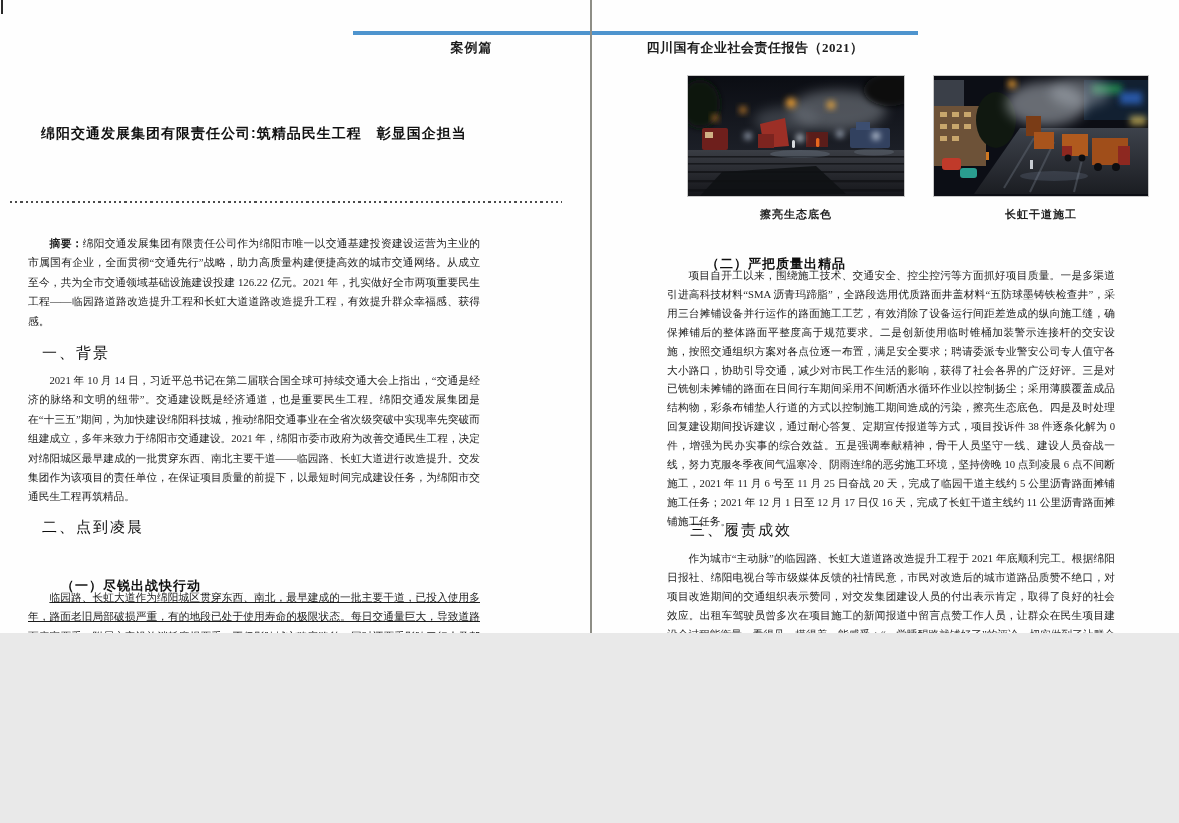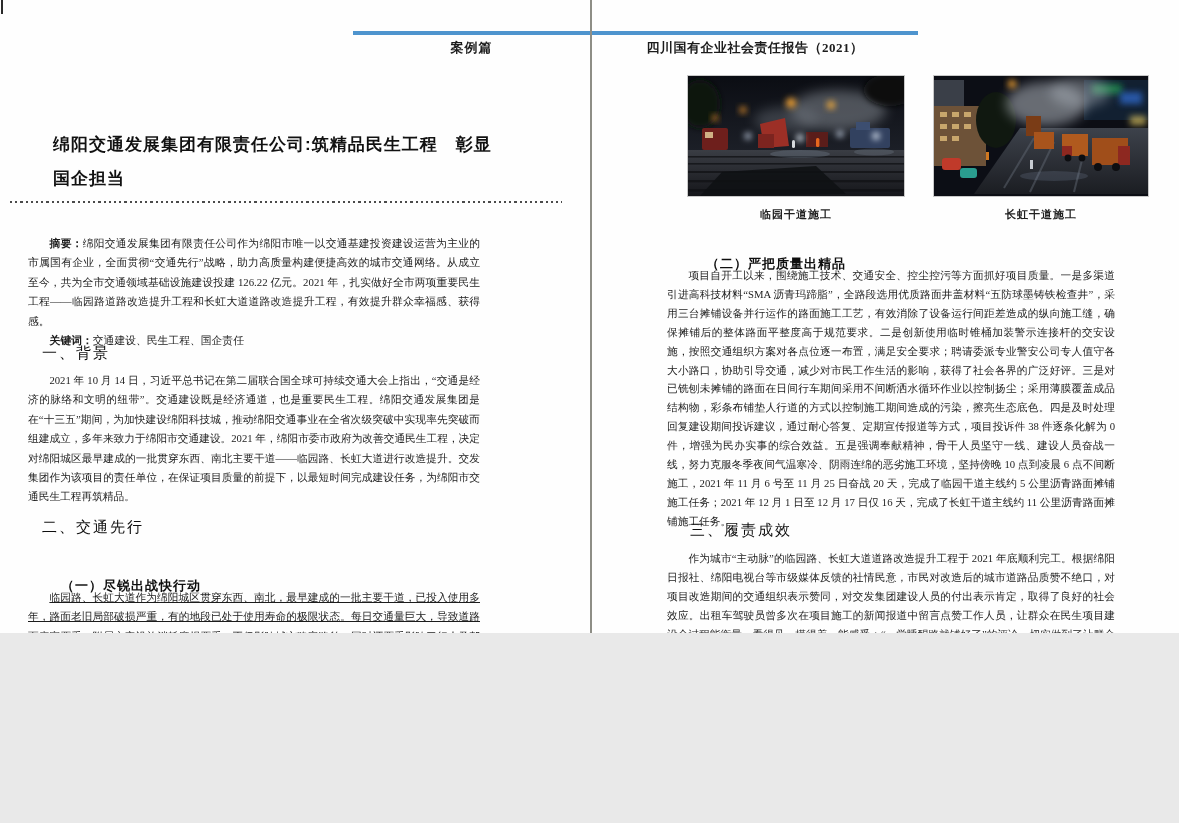--- a/index.html
+++ b/index.html
@@ -20,23 +20,23 @@
     position:absolute;left:353px;top:39px;width:237px;text-align:center;
     font-weight:bold;font-size:13px;letter-spacing:1px;
   }
   .report-title{
     position:absolute;left:600px;top:39px;width:310px;text-align:center;
     font-weight:bold;font-size:13px;letter-spacing:.5px;
   }
 
   
   .title{
-    position:absolute;left:37px;top:112px;width:455px;margin:16px;
+    position:absolute;left:37px;top:112px;width:455px;margin:4px;
     font-family:"Liberation Sans","DejaVu Sans",sans-serif;
-    font-size:17px;font-weight:700;line-height:34px;letter-spacing:1px;color:#111;
+    font-size:14px;font-weight:700;line-height:34px;letter-spacing:1px;color:#111;
   }
   .dotted{
     position:absolute;left:10px;top:201px;width:552px;height:1.6px;
     background:repeating-linear-gradient(to right,#4a4a4a 0 2.2px,transparent 2.2px 5.2px);
   }
   .para{margin:0;text-align:justify;}
   .para.indent{text-indent:2em;}
   .abstract{position:absolute;left:28px;top:234px;width:452px;font-size:10.8px;line-height:19.4px;}
   .lbl{font-family:"Liberation Sans","DejaVu Sans",sans-serif;font-weight:700;}
   .h2{
@@ -88,27 +88,26 @@
 
   <section>
     <div class="rule rule-left"></div>
     <div class="chapter">案例篇</div>
 
     <h1 class="title">绵阳交通发展集团有限责任公司:筑精品民生工程　彰显国企担当</h1>
     <div class="dotted"></div>
 
     <div class="abstract">
       <p class="para indent"><b class="lbl">摘要：</b><span>绵阳交通发展集团有限责任公司作为绵阳市唯一以交通基建投资建设运营为主业的市属国有企业，全面贯彻“交通先行”战略，助力高质量构建便捷高效的城市交通网络。从成立至今，共为全市交通领域基础设施建设投建 126.22 亿元。2021 年，扎实做好全市两项重要民生工程——临园路道路改造提升工程和长虹大道道路改造提升工程，有效提升群众幸福感、获得感。</span></p>
-      <p class="para indent"><b class="lbl">关键词：</b><span>交通建设、民生工程、国企责任</span></p>
     </div>
 
     <h2 class="h2 pos-s1">一、背景</h2>
     <p class="para indent body pos-p1">2021 年 10 月 14 日，习近平总书记在第二届联合国全球可持续交通大会上指出，“交通是经济的脉络和文明的纽带”。交通建设既是经济通道，也是重要民生工程。绵阳交通发展集团是在“十三五”期间，为加快建设绵阳科技城，推动绵阳交通事业在全省次级突破中实现率先突破而组建成立，多年来致力于绵阳市交通建设。2021 年，绵阳市委市政府为改善交通民生工程，决定对绵阳城区最早建成的一批贯穿东西、南北主要干道——临园路、长虹大道进行改造提升。交发集团作为该项目的责任单位，在保证项目质量的前提下，以最短时间完成建设任务，为绵阳市交通民生工程再筑精品。</p>
 
-    <h2 class="h2 pos-s2">二、交通先行</h2>
+    <h2 class="h2 pos-s2">二、点到凌晨</h2>
     <h3 class="h3 pos-sub1">（一）尽锐出战快行动</h3>
     <p class="para indent body pos-p2">临园路、长虹大道作为绵阳城区贯穿东西、南北，最早建成的一批主要干道，已投入使用多年，路面老旧局部破损严重，有的地段已处于使用寿命的极限状态。每日交通量巨大，导致道路面病害严重，附属交安设施消耗磨损严重，不仅影响城市路容路貌，同时还严重影响了行人及驾驶者对线路走向的判断及对交通组织的理解，易诱发交通事故。交发集团在接到任务后，勇于承担国企社会责任，第一时间成立领导小组，主要领导亲自挂帅，相关职能部门及项目管理机构合力作战，以“一切围着项目转、时刻盯着问题干”为指导思想，组织技术骨干深入一线仔细调查，根据实勘实测，绘制多版本效果图，制定多项制度标准，定期组织现场办公，确保项目实施开展有序、保障有力。</p>
 
     <div class="pagenum pn-left">067</div>
   </section>
 
   <section>
     <div class="rule rule-right"></div>
     <div class="report-title">四川国有企业社会责任报告（2021）</div>
 
@@ -216,21 +215,21 @@
             <circle cx="182" cy="91" r="4"></circle>
         </g>
         <rect x="8" y="82" width="19" height="12" rx="3" fill="#c03a2a"></rect>
         <rect x="26" y="92" width="17" height="10" rx="3" fill="#2a9d8f"></rect>
         <rect x="52" y="76" width="3" height="8" fill="#d07820"></rect>
         <rect x="96" y="84" width="3" height="9" fill="#c8ccd2"></rect>
         <ellipse cx="120" cy="100" rx="34" ry="5" fill="#8fa3bb" opacity=".18"></ellipse>
       </svg>
     </figure>
 
-    <div class="caption cap1">临园干道施工</div>
+    <div class="caption cap1">擦亮生态底色</div>
     <div class="caption cap2">长虹干道施工</div>
 
     <h3 class="h3 pos-sub2">（二）严把质量出精品</h3>
     <p class="para indent body pos-p3">项目自开工以来，围绕施工技术、交通安全、控尘控污等方面抓好项目质量。一是多渠道引进高科技材料“SMA 沥青玛蹄脂”，全路段选用优质路面井盖材料“五防球墨铸铁检查井”，采用三台摊铺设备并行运作的路面施工工艺，有效消除了设备运行间距差造成的纵向施工缝，确保摊铺后的整体路面平整度高于规范要求。二是创新使用临时锥桶加装警示连接杆的交安设施，按照交通组织方案对各点位逐一布置，满足安全要求；聘请委派专业警安公司专人值守各大小路口，协助引导交通，减少对市民工作生活的影响，获得了社会各界的广泛好评。三是对已铣刨未摊铺的路面在日间行车期间采用不间断洒水循环作业以控制扬尘；采用薄膜覆盖成品结构物，彩条布铺垫人行道的方式以控制施工期间造成的污染，擦亮生态底色。四是及时处理回复建设期间投诉建议，通过耐心答复、定期宣传报道等方式，项目投诉件 38 件逐条化解为 0 件，增强为民办实事的综合效益。五是强调奉献精神，骨干人员坚守一线、建设人员奋战一线，努力克服冬季夜间气温寒冷、阴雨连绵的恶劣施工环境，坚持傍晚 10 点到凌晨 6 点不间断施工，2021 年 11 月 6 号至 11 月 25 日奋战 20 天，完成了临园干道主线约 5 公里沥青路面摊铺施工任务；2021 年 12 月 1 日至 12 月 17 日仅 16 天，完成了长虹干道主线约 11 公里沥青路面摊铺施工任务。</p>
 
     <h2 class="h2 pos-s3">三、履责成效</h2>
     <p class="para indent body pos-p4">作为城市“主动脉”的临园路、长虹大道道路改造提升工程于 2021 年底顺利完工。根据绵阳日报社、绵阳电视台等市级媒体反馈的社情民意，市民对改造后的城市道路品质赞不绝口，对项目改造期间的交通组织表示赞同，对交发集团建设人员的付出表示肯定，取得了良好的社会效应。出租车驾驶员曾多次在项目施工的新闻报道中留言点赞工作人员，让群众在民生项目建设全过程能衡量、看得见、摸得着、能感受；“一觉睡醒路就铺好了”的评论，切实做到了让群众有获得感、幸福感。</p>
 
     <figure class="ph3">
       <svg width="195" height="102" viewBox="0 0 195 102">

